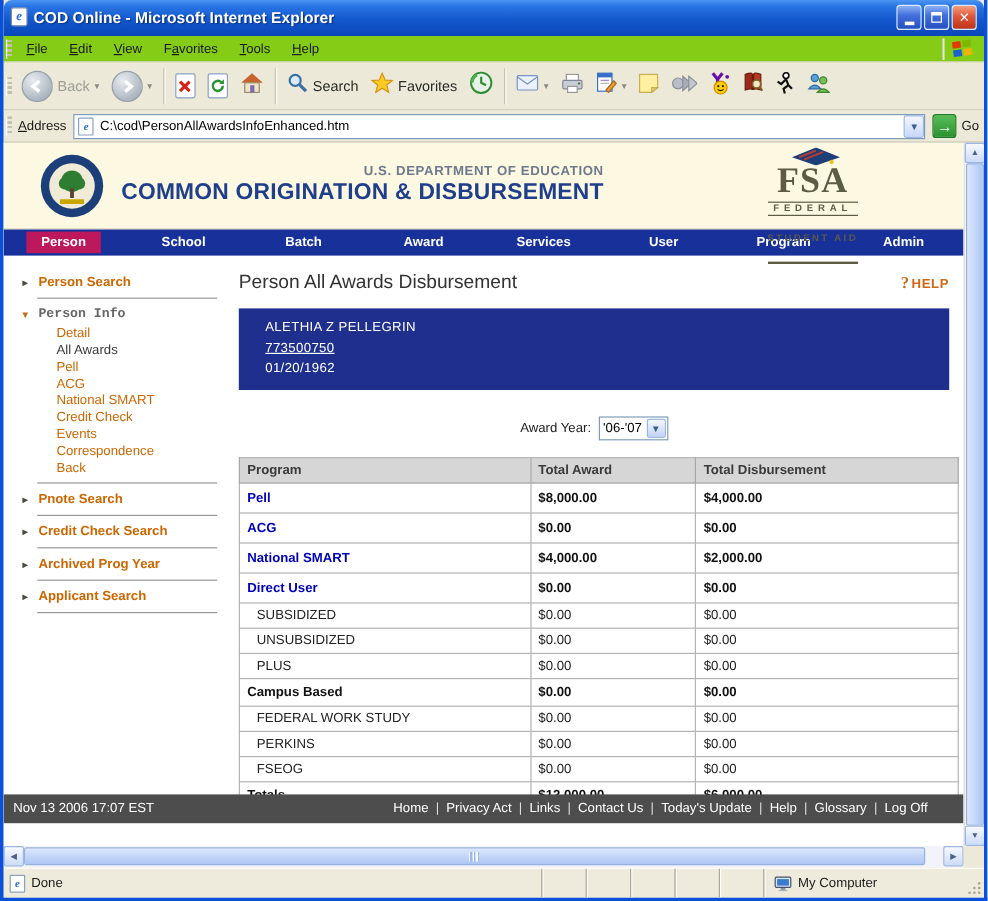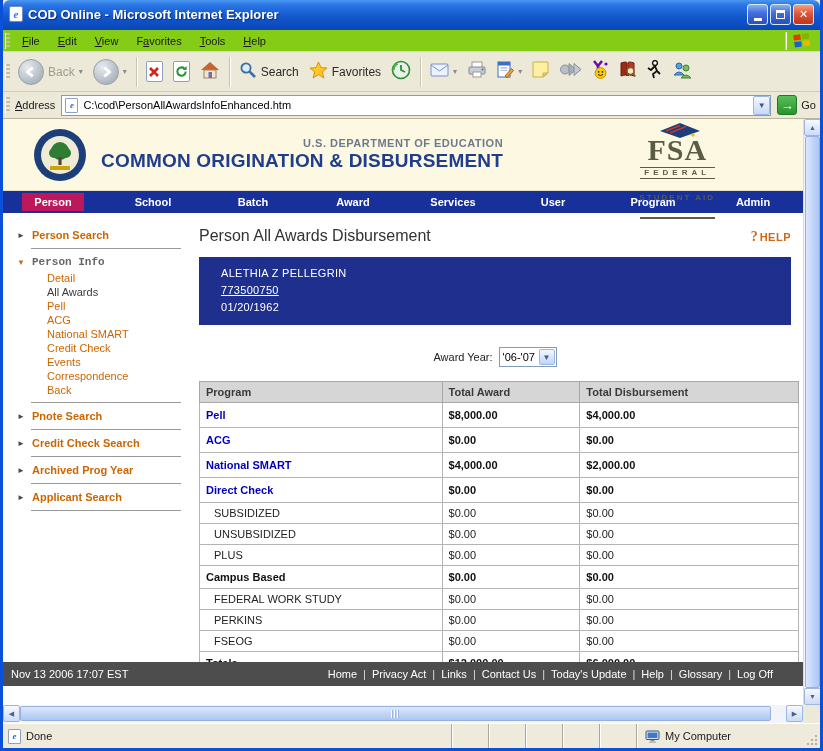--- a/index.html
+++ b/index.html
@@ -535,21 +535,21 @@
                   <td class="prog"><a href="#">ACG</a></td>
                   <td>$0.00</td>
                   <td>$0.00</td>
                 </tr>
                 <tr class="link">
                   <td class="prog"><a href="#">National SMART</a></td>
                   <td>$4,000.00</td>
                   <td>$2,000.00</td>
                 </tr>
                 <tr class="link">
-                  <td class="prog"><a href="#">Direct Check</a></td>
+                  <td class="prog"><a href="#">Direct User</a></td>
                   <td>$0.00</td>
                   <td>$0.00</td>
                 </tr>
                 <tr class="sub">
                   <td class="prog">SUBSIDIZED</td>
                   <td>$0.00</td>
                   <td>$0.00</td>
                 </tr>
                 <tr class="sub">
                   <td class="prog">UNSUBSIDIZED</td>

